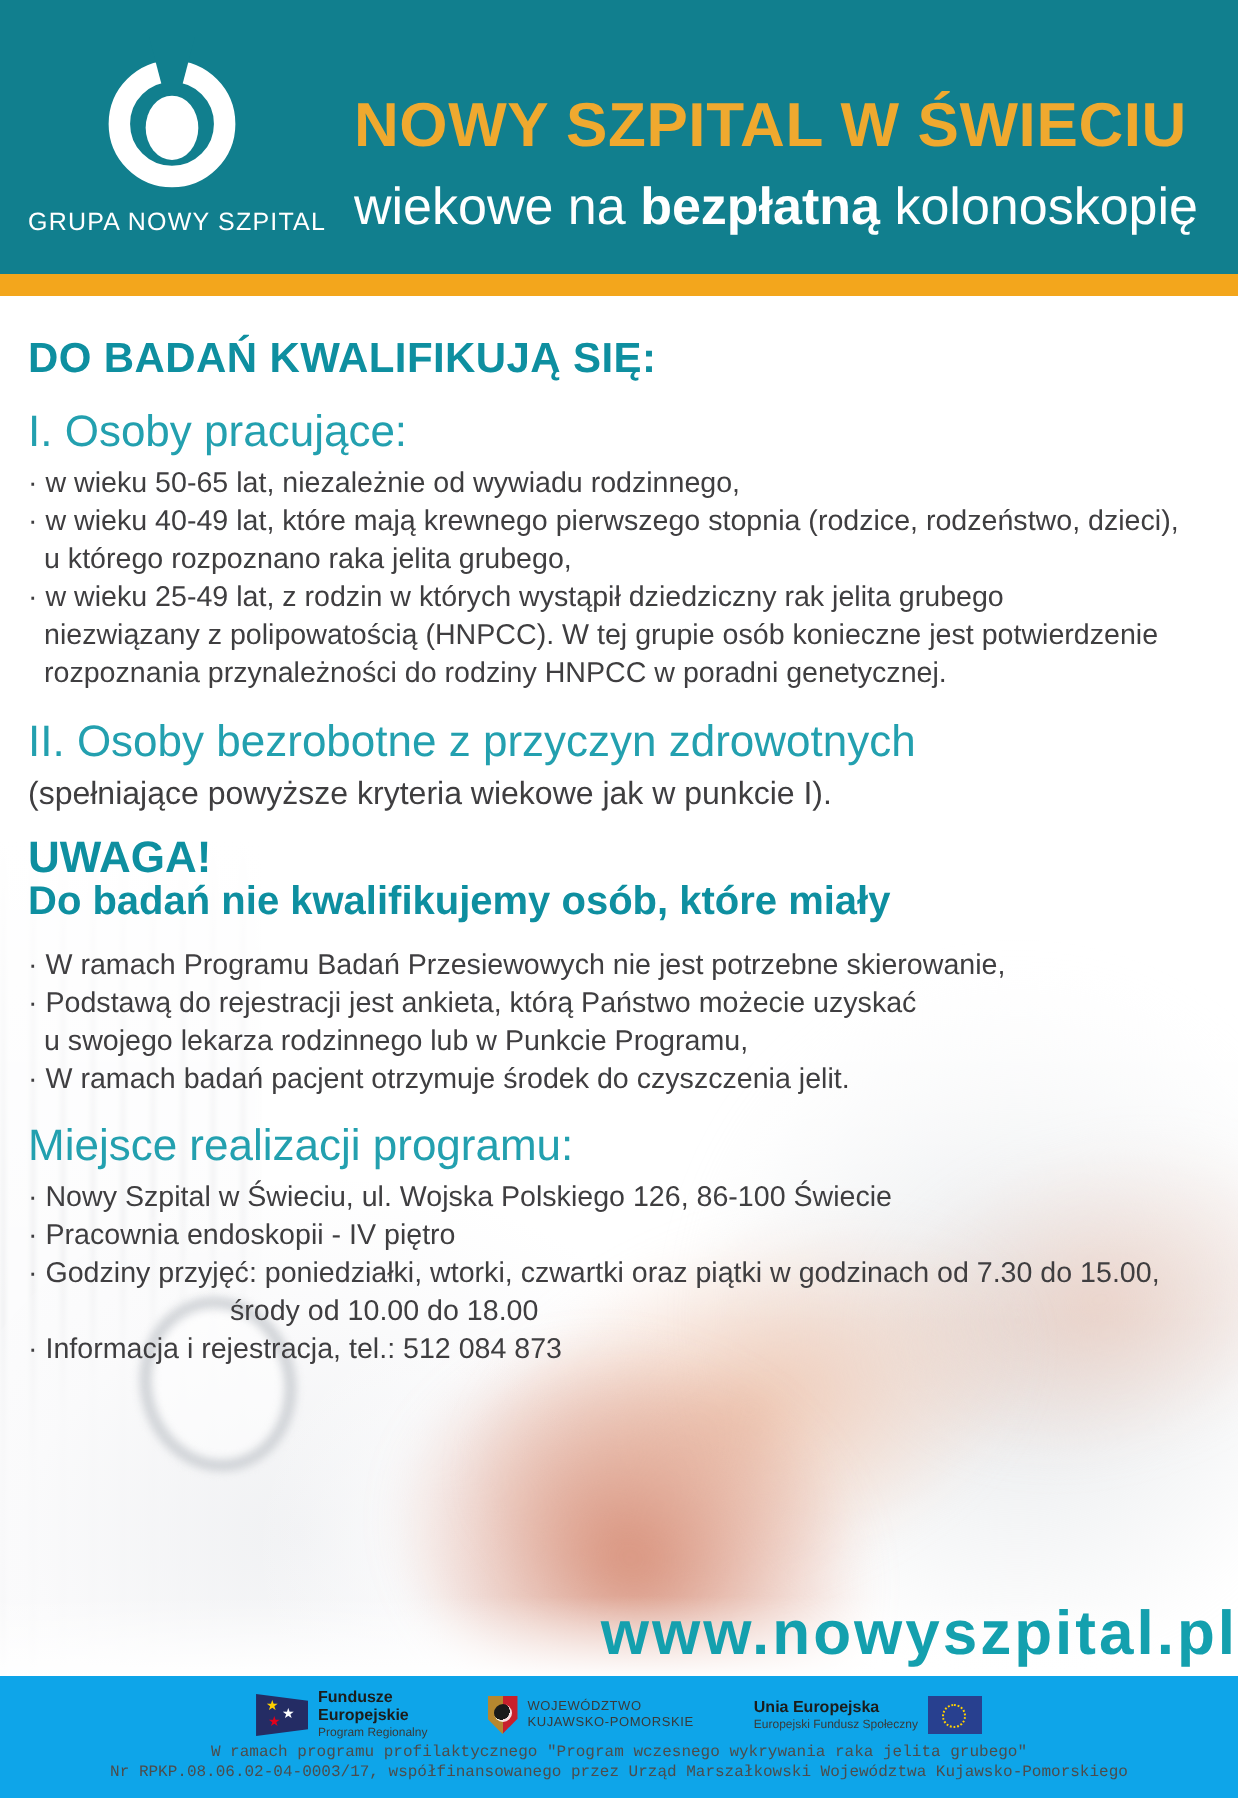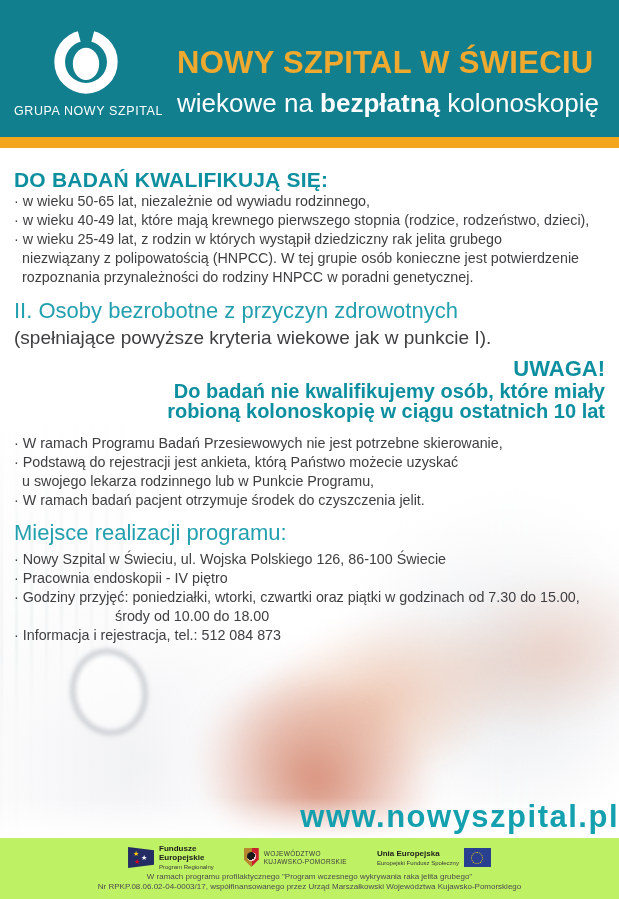--- a/index.html
+++ b/index.html
@@ -50,34 +50,34 @@
     background:linear-gradient(to bottom, #fff 0%, rgba(255,255,255,0.8) 10%,
       rgba(255,255,255,0.25) 40%, rgba(255,255,255,0) 58%,
       rgba(255,255,255,0) 90%, #fff 100%);}
 
   
   .content{position:relative;z-index:2;padding:20px 14px 0;}
   .qualify-heading{color:#0e8fa0;font-size:21px;font-weight:bold;letter-spacing:0.2px;margin:0;}
   .section-title{color:#23a0af;font-size:22px;font-weight:400;margin:11px 0 4px;}
   .line{color:#3f3e40;font-size:14.3px;line-height:19px;white-space:pre-wrap;}
   .cont{padding-left:8px;}
-  .section2-sub{color:#3f3e40;font-size:19px;line-height:19px;margin-top:0;}
-
-  .notice{text-align:right;margin-top:10px;}
+  .section2-sub{color:#3f3e40;font-size:16px;line-height:19px;margin-top:0;}
+
+  .notice{text-align:left;margin-top:10px;}
   .notice-title{color:#0e8fa0;font-size:22px;font-weight:bold;line-height:24px;}
   .notice-line{color:#0e8fa0;font-size:20px;font-weight:bold;line-height:20px;}
 
   .info{margin-top:13px;}
   .location-heading{color:#23a0af;font-size:22px;font-weight:400;margin:10px 0 4px;}
   .loc-indent{padding-left:101px;}
 
   
   .website{position:absolute;z-index:4;top:799px;left:0;width:619px;text-align:right;
     color:#14a0ae;font-size:31px;font-weight:bold;letter-spacing:1.5px;}
-  .footer{position:absolute;z-index:3;top:838px;left:0;width:619px;height:61px;background:#bef264;}
+  .footer{position:absolute;z-index:3;top:838px;left:0;width:619px;height:61px;background:#0ea5e9;}
   .logos-row{display:flex;justify-content:center;align-items:center;gap:30px;padding-top:6px;}
   .logo-item{display:flex;align-items:center;gap:5px;}
   .fe-flag{position:relative;width:26px;height:21px;background:#242c64;
     clip-path:polygon(0 0, 100% 16%, 100% 84%, 0 100%);flex:0 0 auto;}
   .fe-star{position:absolute;font-size:7px;line-height:7px;}
   .fe-star.y{color:#ffd100;left:5px;top:3px;}
   .fe-star.w{color:#ffffff;left:13px;top:7px;}
   .fe-star.r{color:#e1011b;left:6px;top:11px;}
   .fe-text .l1,.fe-text .l2{font-size:8px;font-weight:bold;color:#1c1c1b;line-height:9px;}
   .fe-text .l3{font-size:6px;color:#3a3a3a;line-height:8px;margin-top:1px;}
@@ -88,21 +88,21 @@
     background:radial-gradient(circle at 40% 40%, #1a1a1a 0 55%, rgba(255,255,255,0.85) 56% 100%);
     border-radius:50%;}
   .wk-text div{font-size:6.5px;color:#3a3a3a;line-height:8px;letter-spacing:0.3px;}
   .eu-text{text-align:left;}
   .eu-text .l1{font-size:8px;font-weight:bold;color:#1c1c1b;line-height:9px;}
   .eu-text .l2{font-size:6px;color:#3a3a3a;line-height:8px;margin-top:1px;}
   .eu-flag{width:27px;height:19px;background:#28408f;flex:0 0 auto;
     display:flex;align-items:center;justify-content:center;}
   .eu-stars{width:10px;height:10px;border:1.4px dotted #ffd100;border-radius:50%;}
   .fineprint{position:absolute;top:34px;left:0;width:619px;text-align:center;}
-  .fineprint div{font-size:8px;color:#4c4c4c;line-height:9.5px;}
+  .fineprint div{font-size:8px;color:#4c4c4c;line-height:9.5px;font-family:Liberation Mono, monospace;}
 </style>
 </head>
 <body>
 
 <div class="flyer">
 
   <div class="header">
     <div class="logo-block">
       <svg class="logo-mark" width="78" height="84" viewBox="0 0 80 86">
         <circle cx="40" cy="45" r="27" fill="none" stroke="#ffffff" stroke-width="11"></circle>
@@ -126,33 +126,34 @@
     <div class="ph-stetho"></div>
     <div class="ph-arm"></div>
     <div class="ph-hand-doc"></div>
     <div class="ph-hand-pat"></div>
     <div class="ph-fade"></div>
   </div>
 
   <div class="content">
     <div class="qualify-heading">DO BADAŃ KWALIFIKUJĄ SIĘ:</div>
 
+    <div class="section-title">I. Osoby pracujące:</div>
     <div class="line">· w wieku 50-65 lat, niezależnie od wywiadu rodzinnego,</div>
     <div class="line">· w wieku 40-49 lat, które mają krewnego pierwszego stopnia (rodzice, rodzeństwo, dzieci),</div>
+    <div class="line cont">u którego rozpoznano raka jelita grubego,</div>
     <div class="line">· w wieku 25-49 lat, z rodzin w których wystąpił dziedziczny rak jelita grubego</div>
     <div class="line cont">niezwiązany z polipowatością (HNPCC). W tej grupie osób konieczne jest potwierdzenie</div>
     <div class="line cont">rozpoznania przynależności do rodziny HNPCC w poradni genetycznej.</div>
 
     <div class="section-title">II. Osoby bezrobotne z przyczyn zdrowotnych</div>
     <div class="section2-sub">(spełniające powyższe kryteria wiekowe jak w punkcie I).</div>
 
     <div class="notice">
       <div class="notice-title">UWAGA!</div>
       <div class="notice-line">Do badań nie kwalifikujemy osób, które miały</div>
-      <div class="notice-line">robioną kolonoskopię w ciągu ostatnich 10 lat</div>
     </div>
 
     <div class="info">
       <div class="line">· W ramach Programu Badań Przesiewowych nie jest potrzebne skierowanie,</div>
       <div class="line">· Podstawą do rejestracji jest ankieta, którą Państwo możecie uzyskać</div>
       <div class="line cont">u swojego lekarza rodzinnego lub w Punkcie Programu,</div>
       <div class="line">· W ramach badań pacjent otrzymuje środek do czyszczenia jelit.</div>
     </div>
 
     <div class="location-heading">Miejsce realizacji programu:</div>

